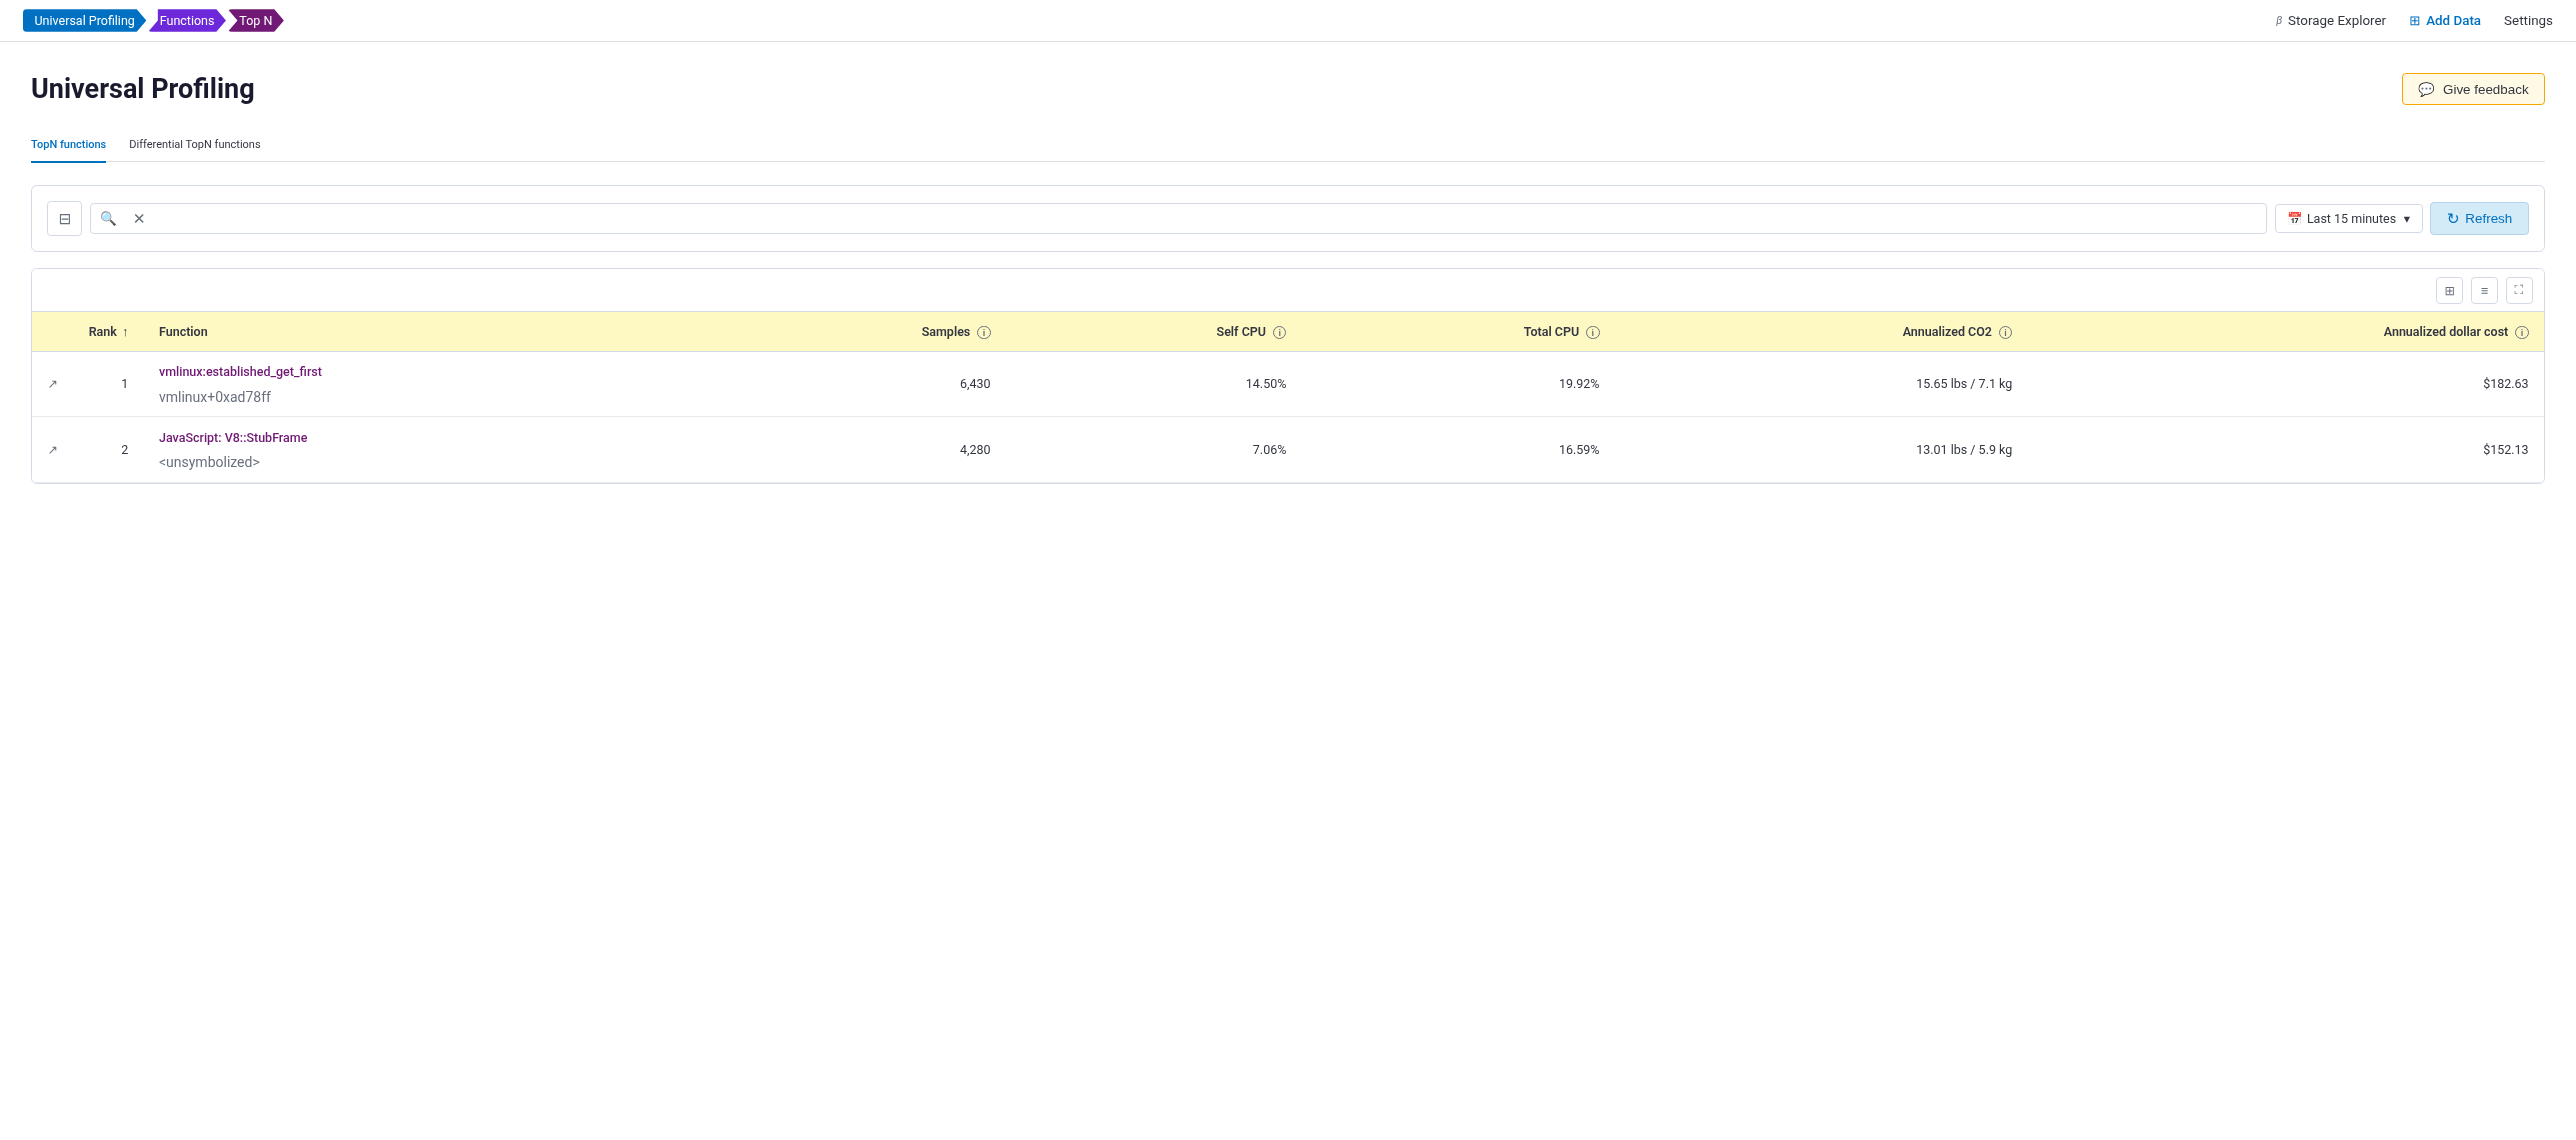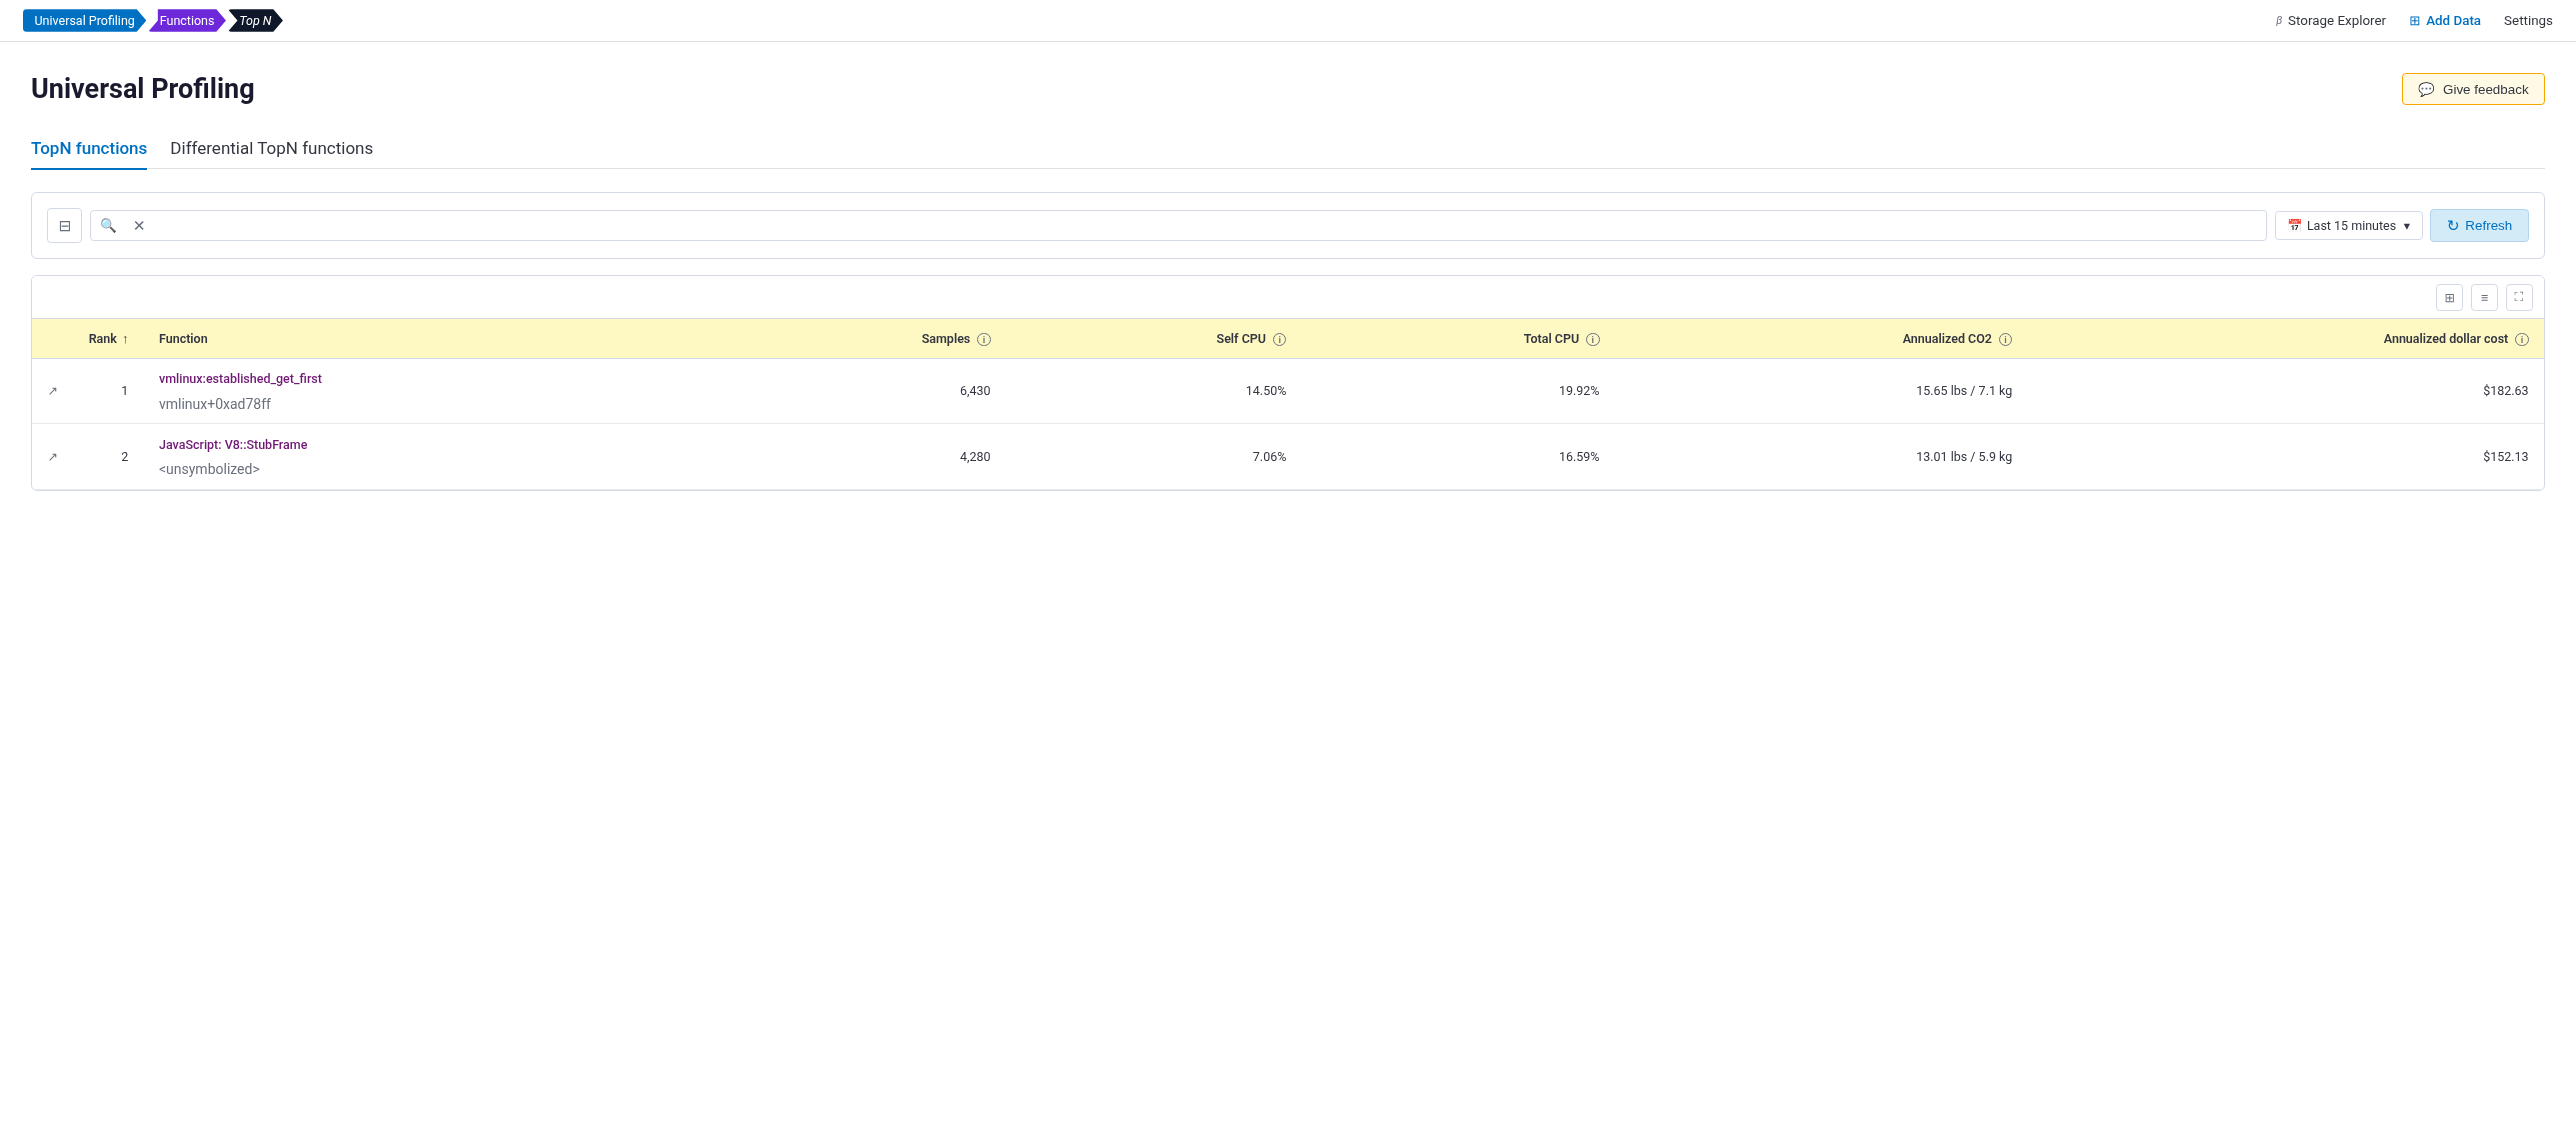--- a/index.html
+++ b/index.html
@@ -38,24 +38,23 @@
       clip-path: polygon(0 0, calc(100% - 9.6px) 0, 100% 50%, calc(100% - 9.6px) 100%, 0 100%, 9.6px 50%);
     }
     .breadcrumb-item:first-child {
       clip-path: polygon(0 0, calc(100% - 9.6px) 0, 100% 50%, calc(100% - 9.6px) 100%, 0 100%);
     }
     .breadcrumb-item.active {
       background: #0071c2;
       color: #fff;
     }
     .breadcrumb-item.last {
-      background: #0f172a;
+      background: #701a75;
       color: #fff;
       clip-path: polygon(0 0, calc(100% - 9.6px) 0, 100% 50%, calc(100% - 9.6px) 100%, 0 100%, 9.6px 50%);
-      font-style: italic;
     }
     .nav-right {
       display: flex;
       align-items: center;
       gap: 23px;
     }
     .nav-right-item {
       display: flex;
       align-items: center;
       gap: 5.8px;
@@ -104,21 +103,21 @@
 
     
     .tabs {
       display: flex;
       border-bottom: 1.9px solid #e0e0e0;
       margin-bottom: 23px;
     }
     .tab {
       padding: 9.6px 0;
       margin-right: 23px;
-      font-size: 17px;
+      font-size: 11px;
       cursor: pointer;
       color: #343741;
       border-bottom: 2.9px solid transparent;
       margin-bottom: -1.9px;
     }
     .tab.active {
       color: #0071c2;
       border-bottom-color: #0071c2;
       font-weight: 500;
     }

